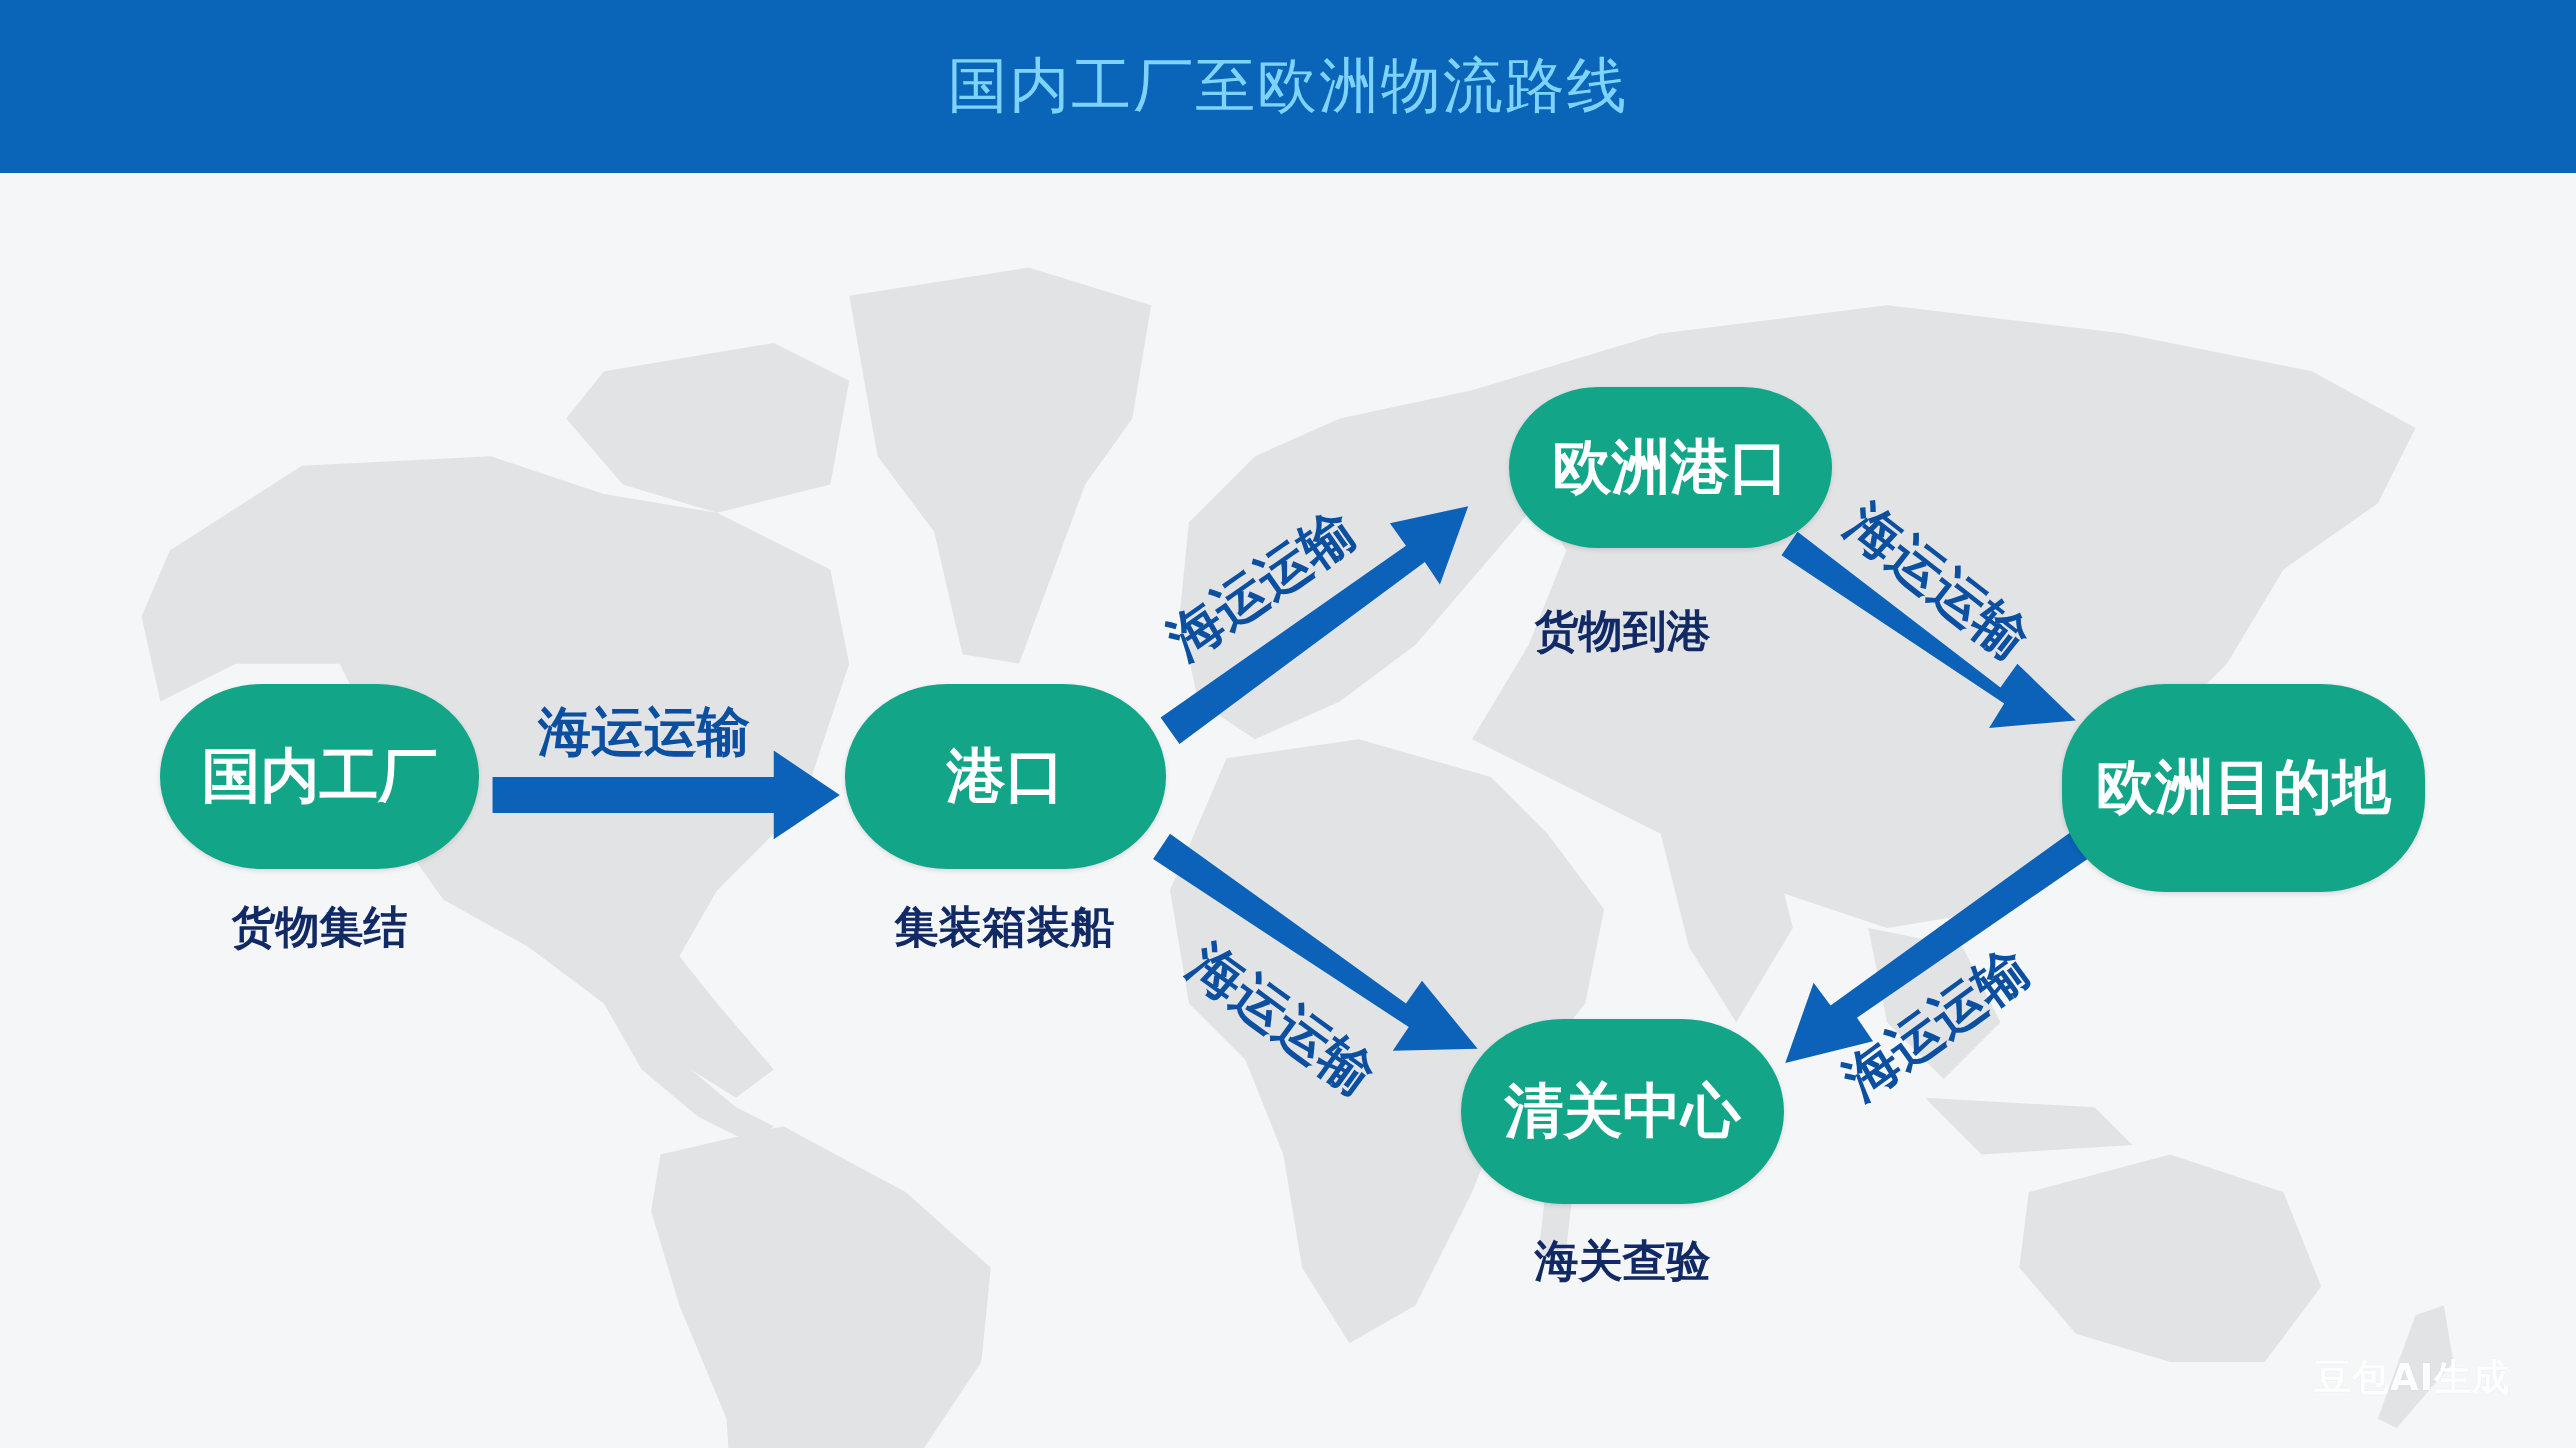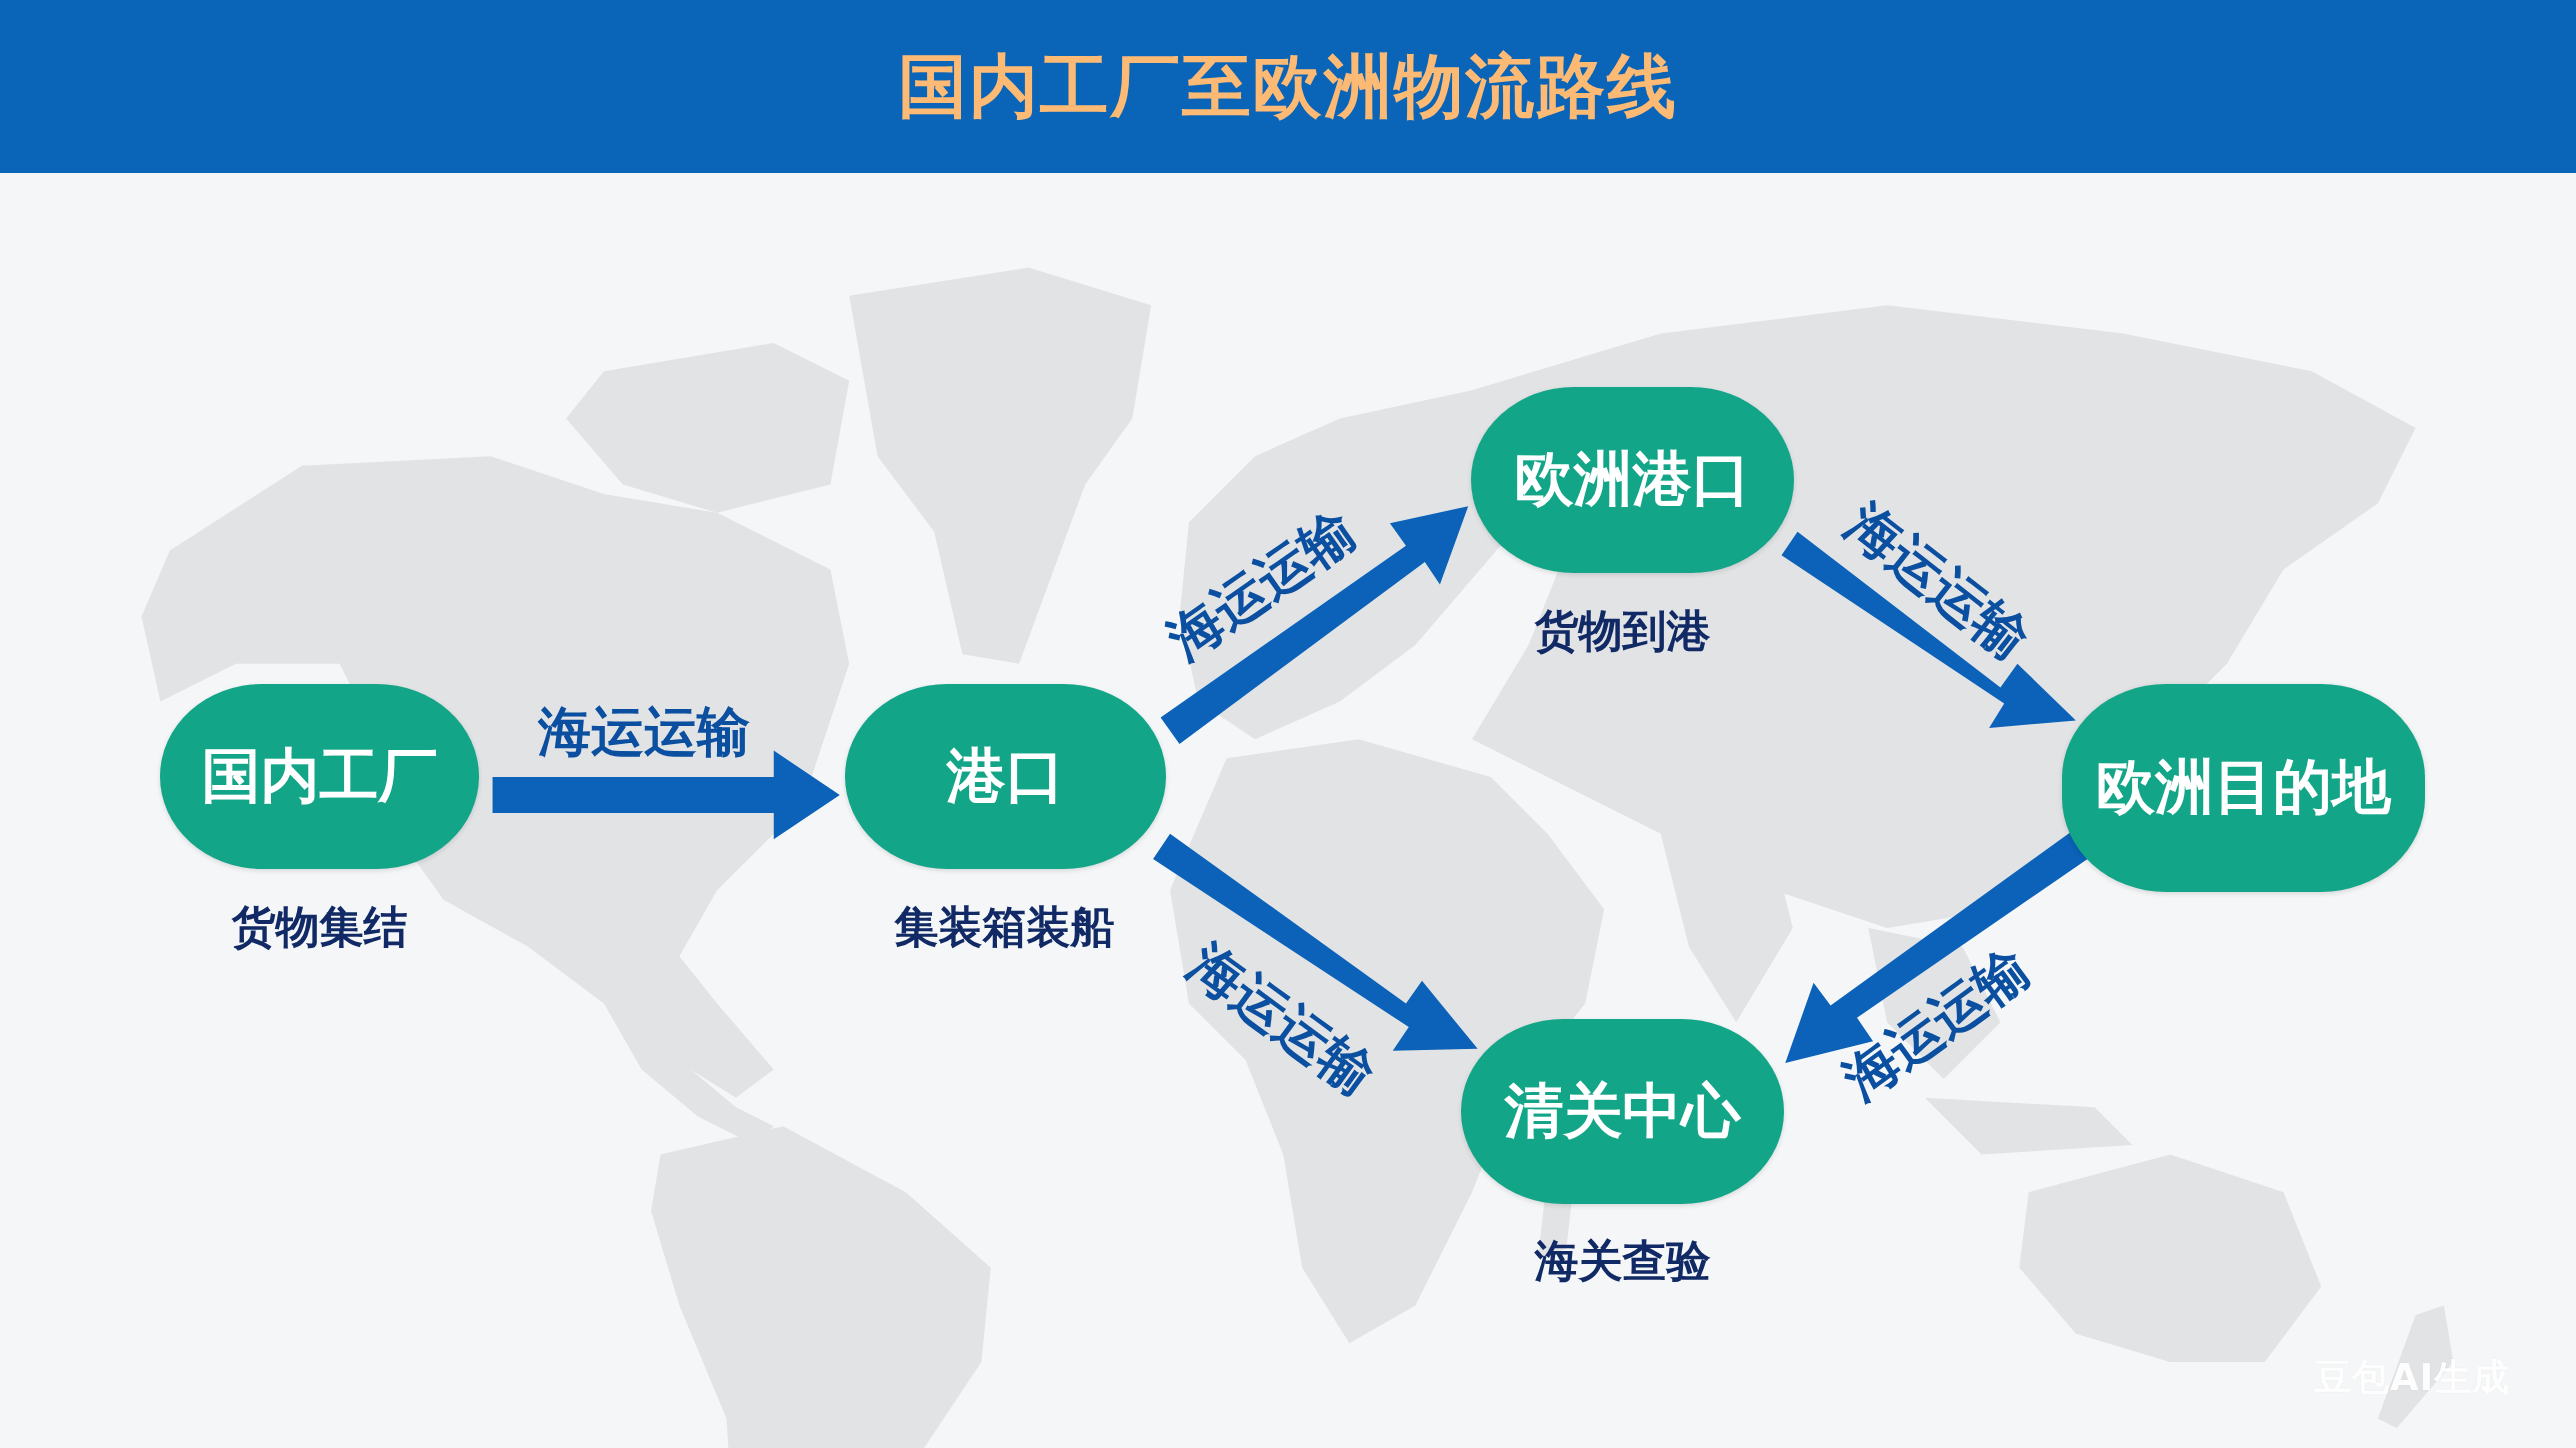--- a/index.html
+++ b/index.html
@@ -7,21 +7,21 @@
       width: 2576px; height: 1448px; overflow: hidden; position: relative;
       background: #f4f5f6;
       font-family: "DejaVu Sans", "Liberation Sans", sans-serif;
     }
     .header {
       position: absolute; left: 0; top: 0; width: 2576px; height: 173px;
       background: #0a64b8;
       display: flex; align-items: center; justify-content: center;
     }
     .header-title {
-      color: #fdba74; font-size: 69px; font-weight: bold; letter-spacing: 1.9px;
+      color: #7dd3fc; font-size: 60px; font-weight: normal; letter-spacing: 1.9px;
     }
     .canvas { position: absolute; left: 0; top: 173px; width: 2576px; height: 1276px; background: #f5f6f7; }
     svg.map { position: absolute; left: 0; top: 0; }
     .node {
       position: absolute; background: #12a587;
       border-radius: 104px / 94px;
       display: flex; align-items: center; justify-content: center;
       color: #ffffff; font-weight: bold; font-size: 59px;
       box-shadow: 0 1.9px 5.7px rgba(0,0,0,0.12);
     }
@@ -96,21 +96,21 @@
   <div class="node" style="left:160px; top:511px; width:319px; height:185px;font-family:Liberation Serif, serif;">
     <span>国内工厂</span>
   </div>
   <div class="caption" style="left:160px; top:725px; width:319px;">货物集结</div>
 
   <div class="node" style="left:845px; top:511px; width:321px; height:185px;text-align:right;">
     <span>港口</span>
   </div>
   <div class="caption" style="left:816px; top:725px; width:377px;">集装箱装船</div>
 
-  <div class="node" style="left:1471px; top:214px; width:323px; height:186px;align-items:center;">
+  <div class="node" style="left:1509px; top:214px; width:323px; height:161px;align-items:center;">
     <span>欧洲港口</span>
   </div>
   <div class="caption" style="left:1461px; top:429px; width:323px;">货物到港</div>
 
   <div class="node" style="left:1461px; top:846px; width:323px; height:185px;">
     <span>清关中心</span>
   </div>
   <div class="caption" style="left:1461px; top:1059px; width:323px;">海关查验</div>
 
   <div class="node" style="left:2062px; top:511px; width:363px; height:208px;">

